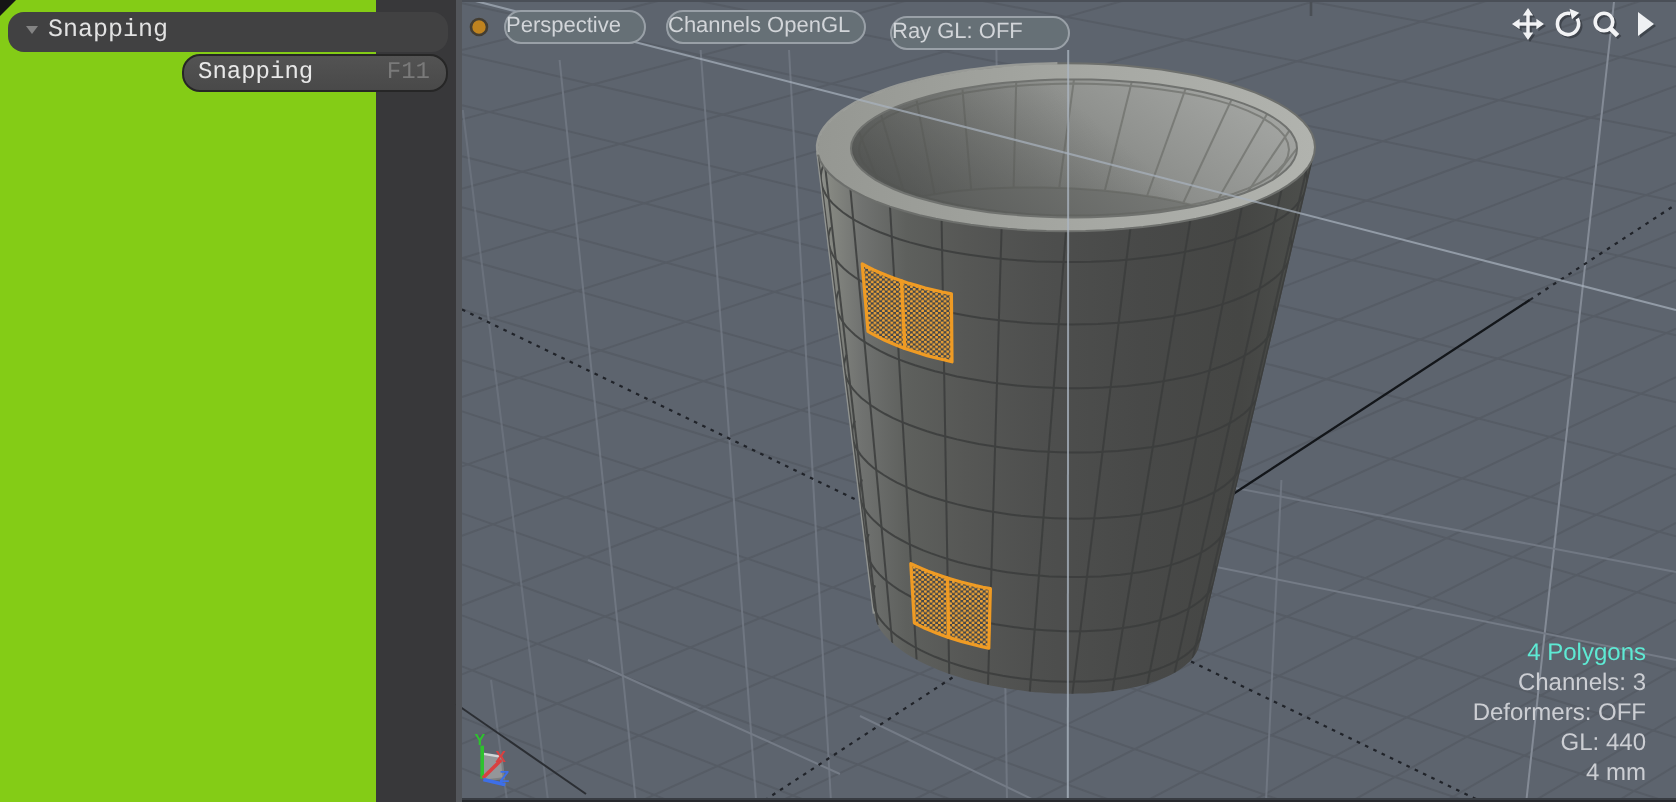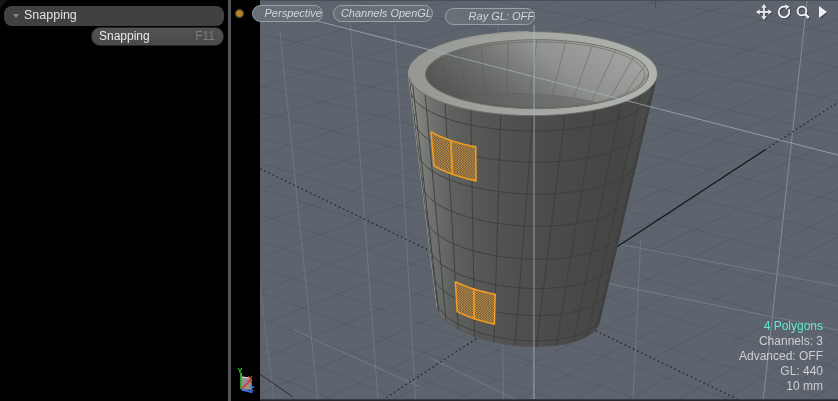--- a/index.html
+++ b/index.html
@@ -1,30 +1,30 @@
 <!DOCTYPE html>
 <html><head><meta charset="utf-8"><style>
 * { margin:0; padding:0; box-sizing:border-box; }
 html,body { width:838px; height:401px; overflow:hidden; background:#38383a;
   font-family:"Liberation Sans", sans-serif; }
-#panel { position:absolute; left:0; top:0; width:260px; height:401px; background:#000000; }
+#panel { position:absolute; left:0; top:0; width:188px; height:401px; background:#84cc16;font-family:Liberation Mono, monospace; }
 #hdr { position:absolute; left:4px; top:6px; width:220px; height:19.5px; background:#414142;
   border-radius:8px; color:#e2e2e2; font-size:12.5px; line-height:19.5px; }
 #hdr .tri { display:inline-block; margin:0 5px 1px 9px; width:0; height:0;
   border-left:3.5px solid transparent; border-right:3.5px solid transparent; border-top:4.5px solid #848484; }
 #btn { position:absolute; left:91px; top:27px; width:133px; height:19px;
   background:linear-gradient(#535353,#494949); border:1px solid #262626; border-radius:9px;
   color:#e8e8e8; font-size:12px; line-height:17px; }
 #btn .lab { margin-left:7px; }
 #btn .key { position:absolute; right:8px; top:0; color:#7a7a7a; }
 #split { position:absolute; left:228px; top:0; width:3px; height:401px; background:#53565b; }
 #vp { position:absolute; left:231px; top:0; width:607px; height:401px; }
 #vp svg { position:absolute; left:-231px; top:0; }
 .pill { position:absolute; height:17px; border:1px solid #99a0a7; border-radius:9px;
-  background:#667076; color:#d2d5d9; font-size:11px; line-height:15px; text-align:right;font-style:italic; }
+  background:#667076; color:#d2d5d9; font-size:11px; line-height:15px; text-align:left; }
 #stats { position:absolute; right:15px; bottom:7px; text-align:right; color:#ccced3;
   font-size:12px; line-height:15px; }
 #stats .o { color:#5eead4; }
 #corner { position:absolute; left:0; top:0; width:0; height:0;
   border-top:8px solid #151515; border-right:8px solid transparent; }
 #vbot { position:absolute; left:231px; bottom:0; width:607px; height:2.5px; background:#383c42; border-bottom:1px solid #26282c;}
 #vtop { position:absolute; left:231px; top:0; width:607px; height:1px; background:#4a4f57; }
 </style></head><body>
 <div id="vp">
     <svg xmlns="http://www.w3.org/2000/svg" width="838" height="401" viewBox="0 0 838 401">
@@ -267,23 +267,23 @@
   </g>
   <path d="M820,7 L828,13 L820,19 Z" fill="#272b31" opacity="0.55"></path>
   <path d="M819,6 L827,12 L819,18 Z" fill="#eff1f3"></path>
 </svg>
 <div class="pill" style="left:252px;top:4.5px;width:71px;">Perspective</div>
 <div class="pill" style="left:333px;top:4.5px;width:100px;">Channels OpenGL</div>
 <div class="pill" style="left:445px;top:8px;width:90px;">Ray GL: OFF</div>
 <div id="stats">
     <div class="o">4 Polygons</div>
     <div>Channels: 3</div>
-    <div>Advanced: OFF</div>
+    <div>Deformers: OFF</div>
     <div>GL: 440</div>
-    <div>10 mm</div>
+    <div>4 mm</div>
   </div>
 
 <svg xmlns="http://www.w3.org/2000/svg" width="44" height="43" viewBox="0 0 44 43" style="position:absolute;left:232px;top:358px">
   <path d="M9.1,18.8 L18.8,20.4 L19.8,31.1 L10.2,32.2 Z" fill="#97999b" opacity="0.95"></path>
   <path d="M9.1,18.8 L18.8,20.4" stroke="#d2d4d6" stroke-width="1.2" fill="none"></path>
   <path d="M18.8,20.4 L19.8,31.1 L10.2,32.2" stroke="#7e8082" stroke-width="1" fill="none"></path>
   <line x1="9.1" y1="31.3" x2="9.1" y2="14.8" stroke="#2ec22e" stroke-width="1.8"></line>
   <line x1="9.4" y1="31.0" x2="18.6" y2="22.0" stroke="#d94040" stroke-width="1.8"></line>
   <path d="M9.7,31.7 L20.6,34.4" stroke="#3d6fe8" stroke-width="1.8" fill="none"></path>
   <text x="5.2" y="14.5" fill="#2ec22e" font-size="8" font-weight="bold" font-family="Liberation Sans">Y</text>

